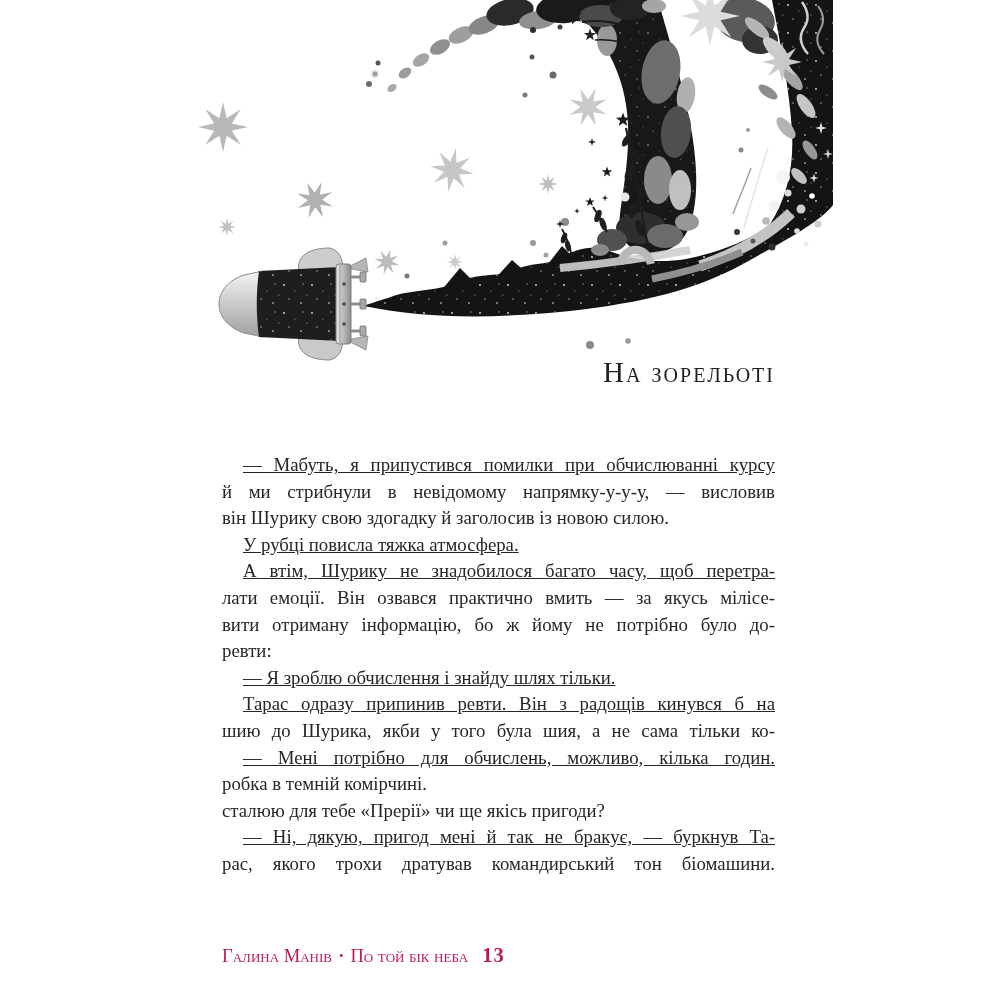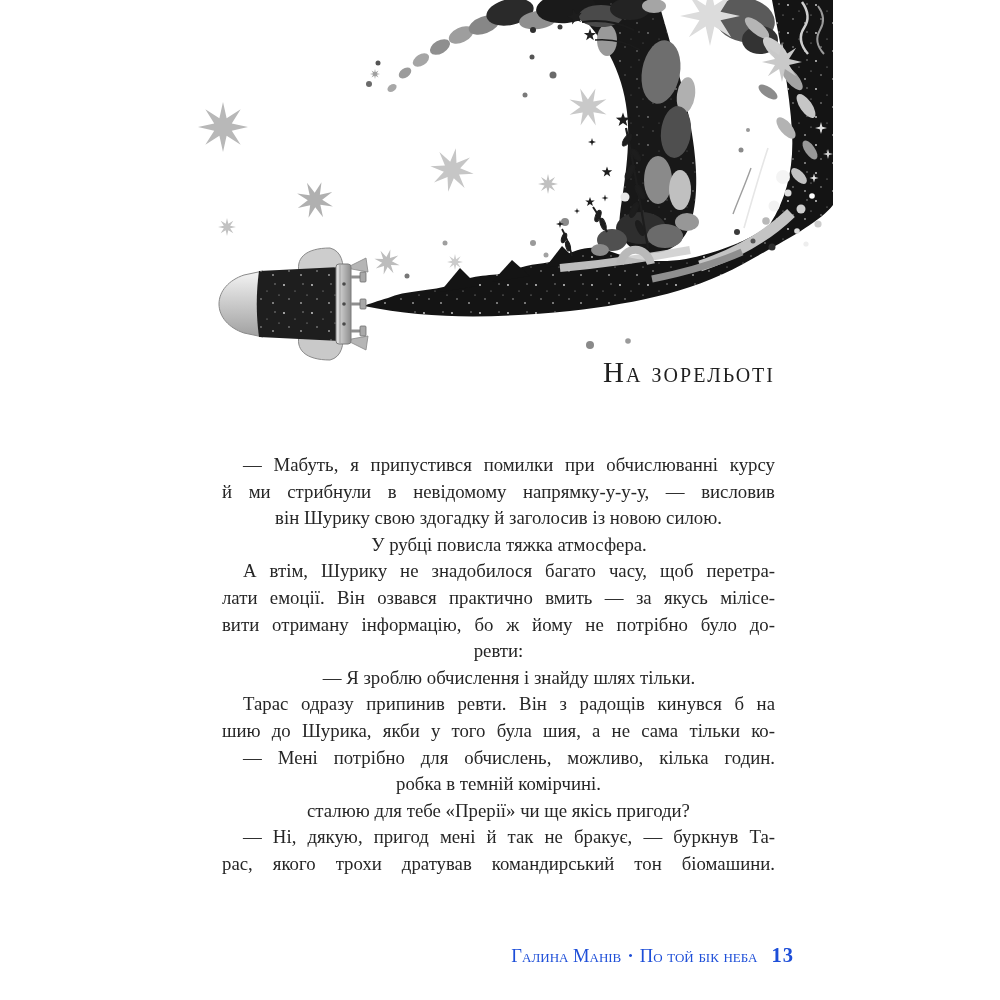--- a/index.html
+++ b/index.html
@@ -10,26 +10,26 @@
   .illustration{position:absolute;top:0;left:0;}
   .chapter-title{
     position:absolute;top:356px;left:222px;width:553px;margin:0;
     text-align:right;font-size:29px;font-weight:normal;
     font-variant:small-caps;letter-spacing:2px;color:#1f1f1f;
   }
   .body-text{
     position:absolute;top:452px;left:222px;width:553px;
     font-size:18.8px;line-height:26.6px;color:#262626;
   }
-  .line{height:26.6px;overflow:hidden;text-align:center;}
+  .line{height:26.6px;overflow:hidden;text-align:left;}
   .line.just{text-align:justify;text-align-last:justify;}
-  .line.indent{text-indent:21px;}
+  .line.indent{text-indent:21px;text-decoration:underline;}
   .footer{
-    position:absolute;top:944px;left:228px;width:566px;text-align:right;
-    font-size:18.5px;font-variant:small-caps;color:#1d4ed8;white-space:nowrap;
+    position:absolute;top:944px;left:222px;width:566px;text-align:left;
+    font-size:18.5px;font-variant:small-caps;color:#be185d;white-space:nowrap;
   }
   .footer .sep{margin:0 7px;font-size:13px;vertical-align:2px;}
   .footer .pagenum{font-variant:normal;font-weight:bold;font-size:20.5px;margin-left:14px;letter-spacing:1px;}
 </style>
 </head>
 <body>
 
 <div class="page">
 
   <svg class="illustration" width="1000" height="362" viewBox="0 0 1000 362" xmlns="http://www.w3.org/2000/svg">

